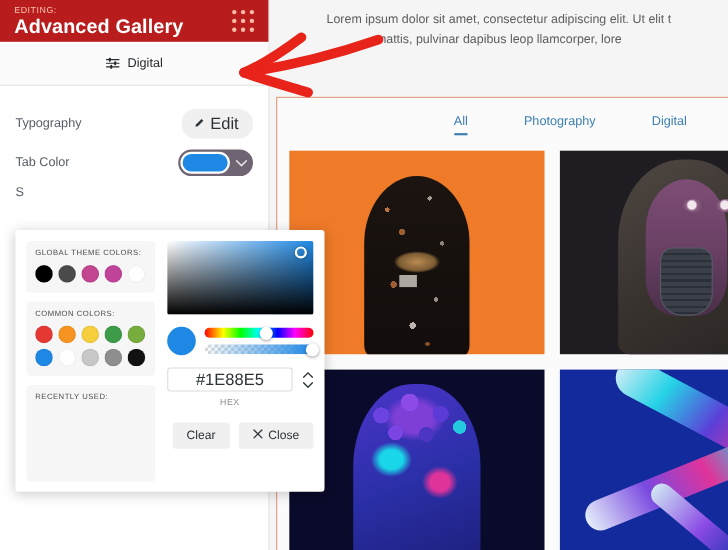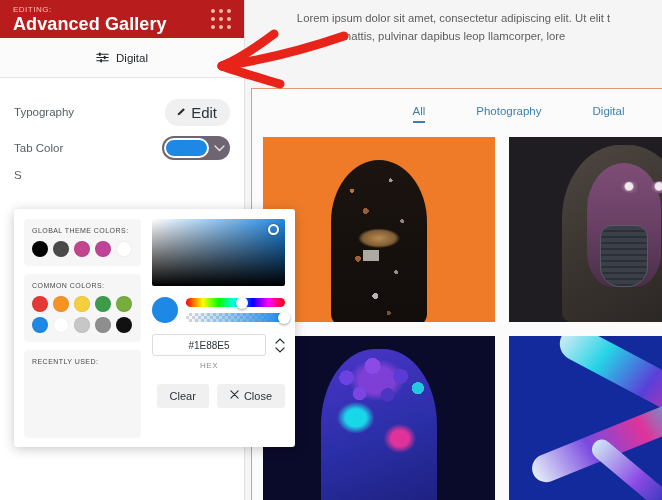--- a/index.html
+++ b/index.html
@@ -218,21 +218,21 @@
   }
 
   #hex-zone {
     display: flex; align-items: center; gap: 9px;
     margin-top: 11px;
   }
   #hex-field-wrap { flex: 1; }
   #hex-input {
     width: 100%; height: 22px;
     text-align: center;
-    font-size: 10px;
+    font-size: 15px;
     font-family: inherit;
     color: #2c3338;
     border: 1px solid #dcdcde;
     border-radius: 3px;
     background: #fff;
   }
   #hex-label {
     text-align: center;
     font-size: 8px;
     letter-spacing: .5px;

